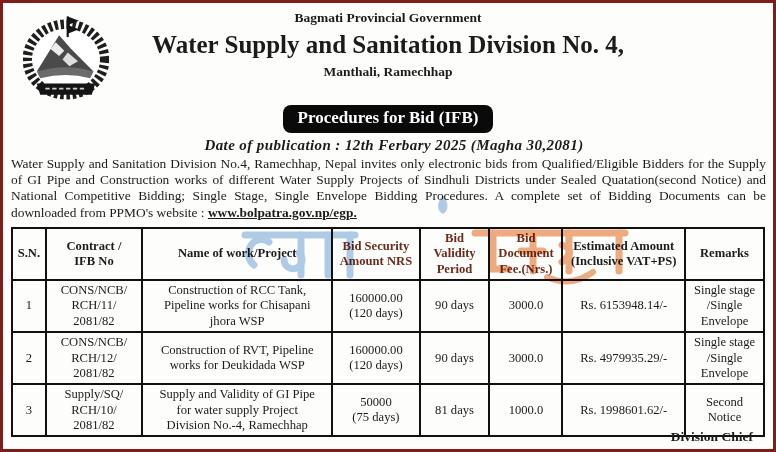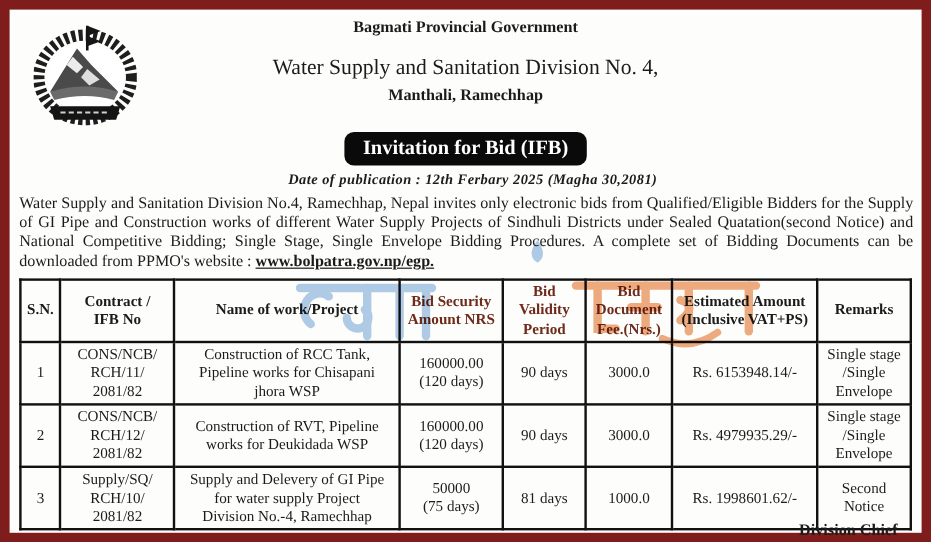--- a/index.html
+++ b/index.html
@@ -6,38 +6,38 @@
     --header-accent-red:#6e2b1b;
     --watermark-blue:#a9c7e6;
     --watermark-orange:#eca371;
     --pill-bg:#0a0a0a;
     --pill-text:#ffffff;
     --ink:#1b1b1b;
   }
   *{box-sizing:border-box;margin:0;padding:0;}
   html,body{width:776px;height:452px;background:#e8e8e8;}
   body{font-family:"Liberation Serif", serif;color:var(--ink);position:relative;overflow:hidden;}
-  .page{position:absolute;inset:0;background:#fdfdfc;border:8px solid #7f1d1d;}
+  .page{position:absolute;inset:0;background:#fdfdfc;border:3px solid #7f1d1d;}
 
   
   .logo{position:absolute;left:20px;top:7px;width:86px;height:92px;}
 
   
   .hdr{position:absolute;top:7px;left:0;right:0;text-align:center;line-height:1.25;}
   .hdr .gov{font-size:13.5px;font-weight:bold;}
   .hdr .ministry{font-size:16.5px;font-weight:bold;margin-top:3px;}
-  .hdr .division{font-size:18px;font-weight:normal;margin-top:13px;}
+  .hdr .division{font-size:25px;font-weight:bold;margin-top:2px;}
   .hdr .place{font-size:13.5px;font-weight:bold;margin-top:4px;}
 
   .pill-row{position:absolute;top:102px;left:0;right:0;text-align:center;}
   .pill{display:inline-block;background:var(--pill-bg);color:var(--pill-text);
         font-size:17px;font-weight:bold;padding:3px 15px 5px;border-radius:8px;}
 
   .date-line{position:absolute;top:134px;left:0;right:0;text-align:center;
-             font-size:12px;font-weight:bold;font-style:italic;letter-spacing:.4px;margin-left:12px;}
+             font-size:15px;font-weight:bold;font-style:italic;letter-spacing:.4px;margin-left:12px;}
 
   .para{position:absolute;top:153px;left:8px;right:7px;font-size:13.4px;
         line-height:1.21;text-align:justify;}
   .para a{color:var(--ink);font-weight:bold;text-decoration:underline;}
 
   
   .tblwrap{position:absolute;top:224px;left:8px;right:8px;}
   table{width:100%;border-collapse:collapse;table-layout:fixed;}
   th,td{border:2px solid #111;text-align:center;vertical-align:middle;
         font-size:12.6px;padding:2px 3px;white-space:pre-line;line-height:1.22;}
@@ -82,21 +82,21 @@
     </g>
   </svg>
 
   <div class="hdr">
     <div class="gov">Bagmati Provincial Government</div>
     <div class="division">Water Supply and Sanitation Division No. 4,</div>
     <div class="place">Manthali, Ramechhap</div>
   </div>
 
   <div class="pill-row">
-    <span class="pill">Invitation for Bid (IFB)</span>
+    <span class="pill">Procedures for Bid (IFB)</span>
   </div>
 
   <div class="date-line">Date of publication : 12th Ferbary 2025 (Magha 30,2081)</div>
 
   <div class="para"><span>Water Supply and Sanitation Division No.4, Ramechhap, Nepal invites only electronic bids from Qualified/Eligible Bidders for the Supply of GI Pipe and Construction works of different Water Supply Projects of Sindhuli Districts under Sealed Quatation(second Notice) and National Competitive Bidding; Single Stage, Single Envelope Bidding Procedures. A complete set of Bidding Documents can be downloaded from PPMO's website : </span><a href="#">www.bolpatra.gov.np/egp.</a></div>
 
   <div class="tblwrap">
     <table>
       <colgroup>
         <col class="c-sn">
@@ -159,21 +159,21 @@
           <td>Rs. 4979935.29/-</td>
           <td>Single stage
 /Single
 Envelope</td>
         </tr>
         <tr>
           <td>3</td>
           <td class="contract">Supply/SQ/
 RCH/10/
 2081/82</td>
-          <td>Supply and Delevery of GI Pipe
+          <td>Supply and Validity of GI Pipe
 for water supply Project
 Division No.-4, Ramechhap</td>
           <td>50000
 (75 days)</td>
           <td>81 days</td>
           <td>1000.0</td>
           <td>Rs. 1998601.62/-</td>
           <td>Second
 Notice</td>
         </tr>

